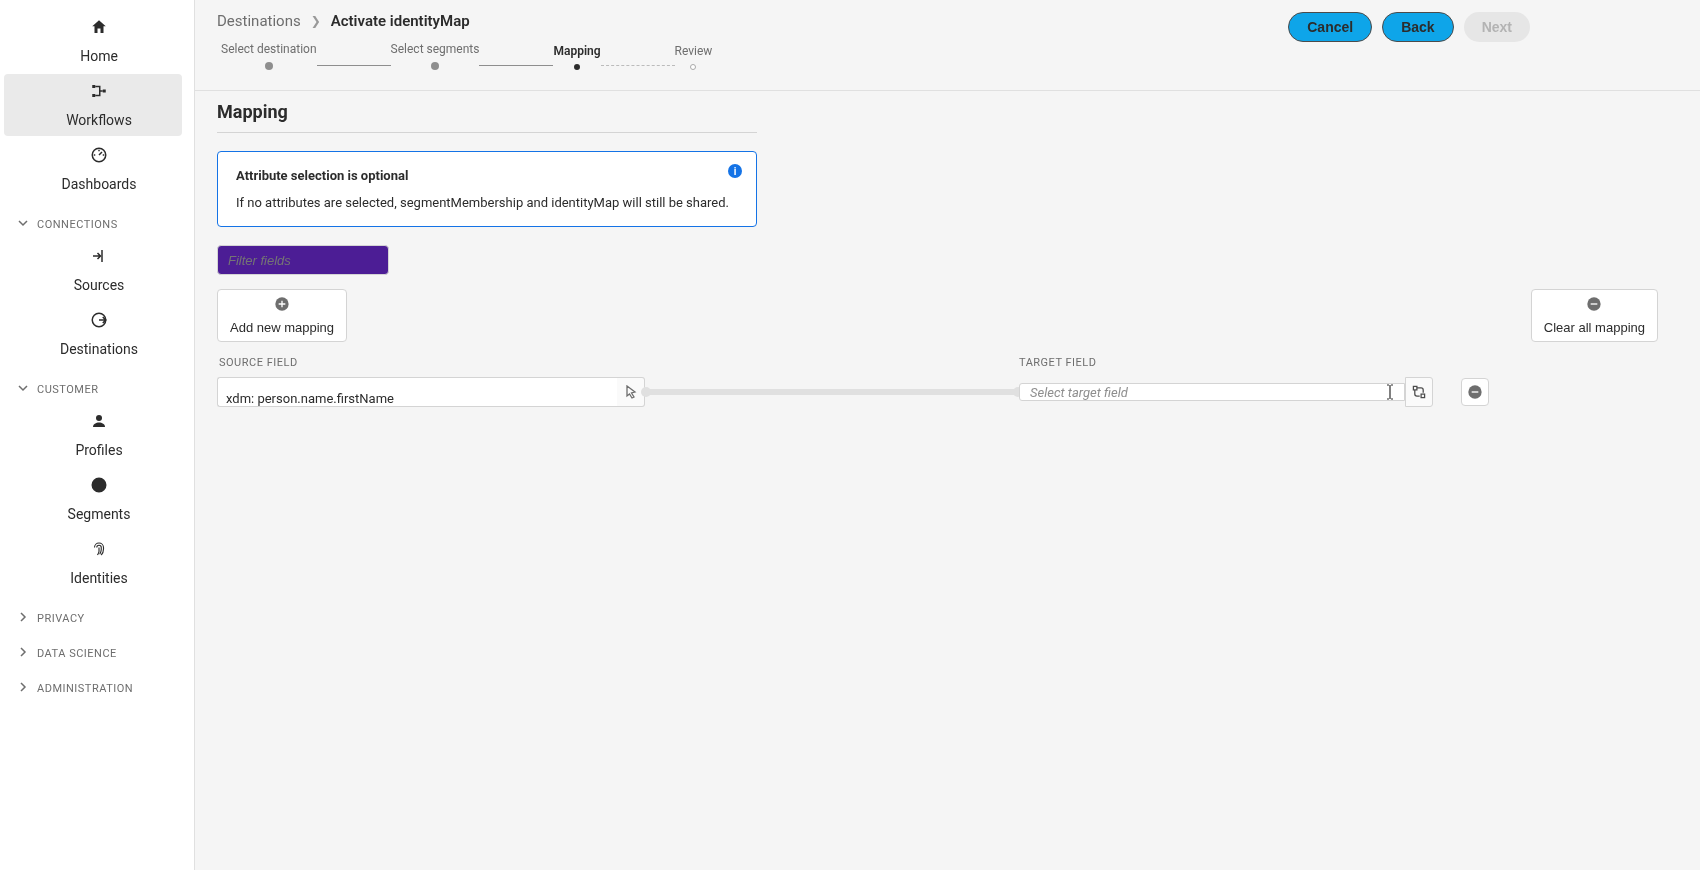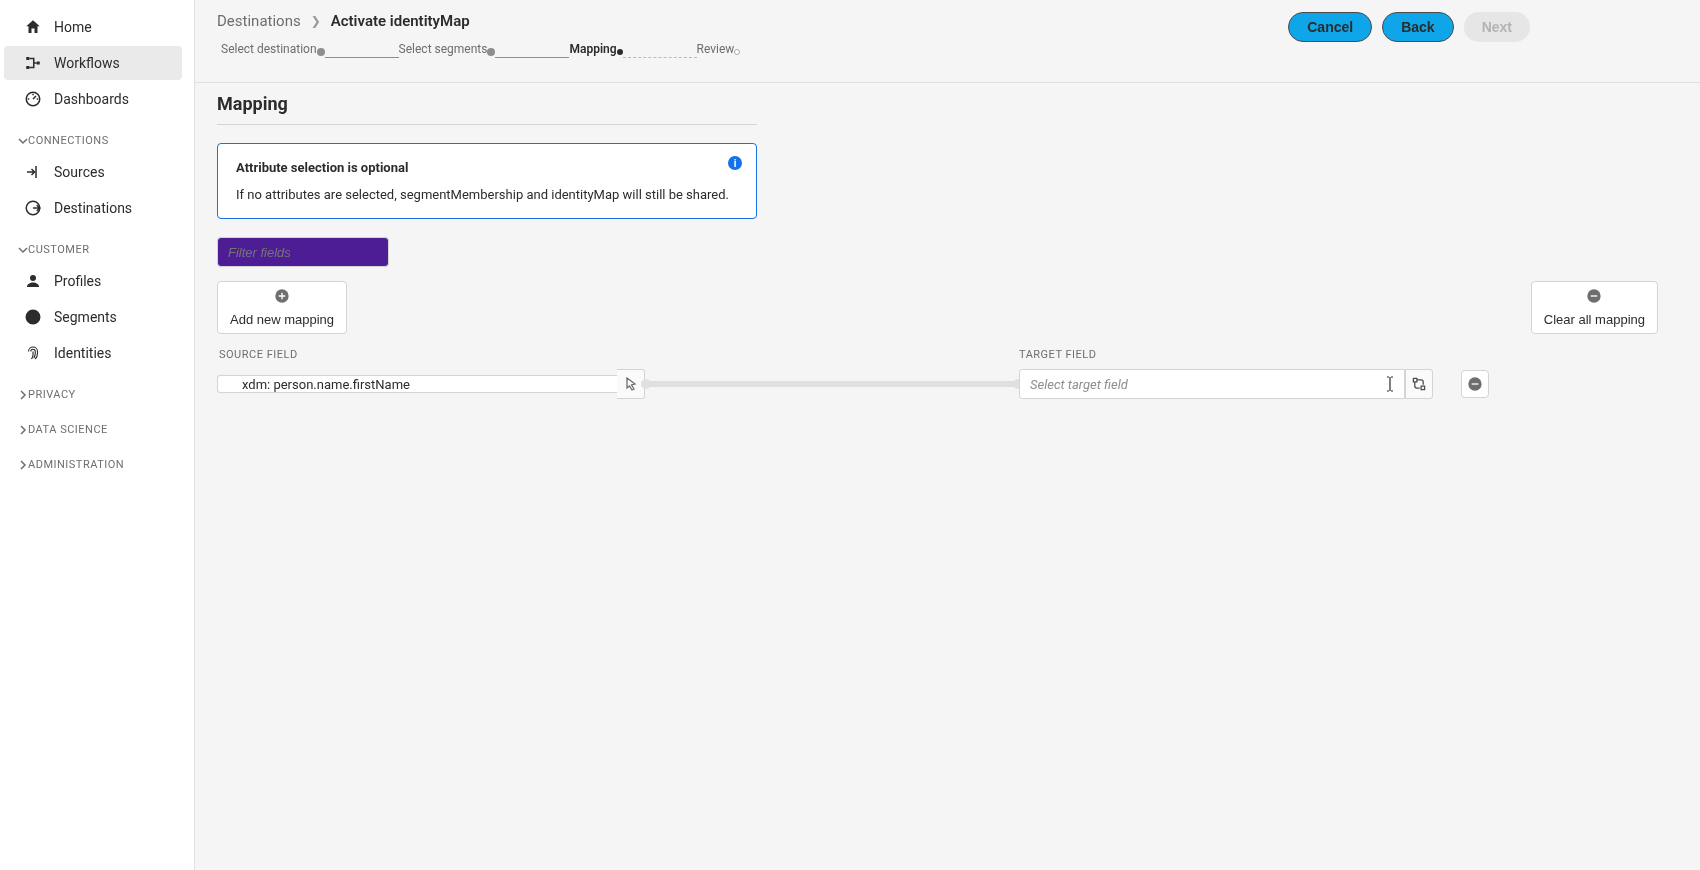--- a/index.html
+++ b/index.html
@@ -1,35 +1,35 @@
 <!DOCTYPE html>
 <html><head>
 <meta charset="utf-8">
 <style>
 * { box-sizing: border-box; margin: 0; padding: 0; }
 body { font-family: -apple-system, BlinkMacSystemFont, "Segoe UI", Roboto, Arial, sans-serif; background: #f5f5f5; color: #2c2c2c; overflow: hidden; }
 .app { display: flex; height: 870px; width: 1700px; }
 
 .sidebar { width: 195px; background: #fff; border-right: 1px solid #e0e0e0; padding: 8px 8px 8px 0; }
-.nav-item { display: flex; align-items: center; gap: 12px; padding: 8px 8px 8px 20px; font-size: 14px; color: #2c2c2c; cursor: pointer; border-radius: 4px; margin: 2px 4px; }
+.nav-item { display: flex; align-items: center; gap: 12px; padding: 8px 8px 8px 20px; font-size: 14px; color: #2c2c2c; cursor: pointer; border-radius: 4px; margin: 2px 4px; flex-direction: column; }
 .nav-item.active { background: #eaeaea; }
 .nav-item .ic { width: 18px; height: 18px; display: inline-flex; align-items: center; justify-content: center; }
-.nav-group { display: flex; align-items: center; gap: 0; padding: 16px 8px 6px 18px; font-size: 11px; letter-spacing: 0.5px; color: #6e6e6e; cursor: pointer; text-transform: uppercase; }
+.nav-group { display: flex; align-items: flex-start; gap: 9px; padding: 16px 8px 6px 18px; font-size: 11px; letter-spacing: 0.5px; color: #6e6e6e; cursor: pointer; text-transform: uppercase; }
 .nav-group .chev { width: 10px; height: 10px; display:inline-flex; align-items:center; }
 
 .main { flex: 1; background: #f5f5f5; display:flex; flex-direction:column; }
 .topbar { display: flex; align-items: flex-start; justify-content: space-between; padding: 12px 20px 0 22px; }
 .breadcrumb { display: flex; align-items: center; gap: 10px; font-size: 15px; color: #6e6e6e; }
 .breadcrumb .current { color: #2c2c2c; font-weight: 600; }
 .breadcrumb .sep { color: #999; font-size:12px; }
 .actions { display: flex; gap: 10px; margin-right: 150px; }
 .btn { border: 1.5px solid #4b4b4b; background: #0ea5e9; border-radius: 16px; padding: 6px 18px; font-size: 14px; font-weight: 600; color: #2c2c2c; cursor: pointer; }
 .btn.disabled { border: none; background: #e6e6e6; color: #b3b3b3; cursor: default; }
 .stepper { display: flex; align-items: center; padding: 0 22px 14px; margin-top:-4px; }
-.step { position: relative; display: flex; flex-direction: row; align-items: center; }
+.step { position: relative; display: flex; flex-direction: column; align-items: center; }
 .step-label { font-size: 12px; color: #6e6e6e; margin-bottom: 6px; white-space: nowrap; }
 .step.active .step-label { color: #2c2c2c; font-weight: 600; }
 .dot { width: 8px; height: 8px; border-radius: 50%; background: #8e8e8e; }
 .step.active .dot { background: #2c2c2c; border: 2px solid #2c2c2c; width:6px; height:6px; }
 .step.future .dot { background: #fff; border: 1px solid #aaa; width:6px; height:6px; }
 .step.done .dot { background: #8e8e8e; }
 .step-wrap { display:flex; align-items:flex-end; }
 .line { height: 1px; width: 74px; background: #8e8e8e; margin-bottom:4px; }
 .line.dashed { border-bottom: 1px dashed #bbb; background: transparent; height:0; }
 .content { padding: 10px 22px; flex:1; position:relative; }
@@ -39,26 +39,26 @@
 .info-box .icircle { position: absolute; right: 14px; top: 12px; width: 14px; height: 14px; border-radius: 50%; background: #1473e6; color:#fff; font-size:10px; display:flex; align-items:center; justify-content:center; font-weight:700; }
 .info-title { font-size: 13px; font-weight: 700; margin-bottom: 12px; }
 .info-body { font-size: 13px; color:#2c2c2c; }
 .filter-input { width: 172px; height: 30px; border:1px solid #d4d4d4; border-radius:4px; background:#4c1d95; padding: 0 10px; font-size:13px; font-style:italic; color:#8e8e8e; margin-bottom: 14px; }
 .toolbar-row { display:flex; justify-content:space-between; align-items:center; margin-bottom:14px; padding-right:20px; }
 .btn-soft { background:#fff; border:1px solid #d4d4d4; border-radius:4px; padding:6px 12px; font-size:13px; display:inline-flex; align-items:center; gap:8px; cursor:pointer; color:#2c2c2c;flex-direction:column; }
 .map-headers { display:flex; font-size:11px; letter-spacing:0.5px; color:#6e6e6e; margin-bottom:8px; }
 .map-headers .h-src { width: 802px; padding-left:2px; }
 .map-headers .h-tgt { width: 400px; }
 .map-row { display:flex; align-items:center; gap:0; }
-.src-box { width: 400px; height:18px; border:1px solid #d4d4d4; border-right:none; border-radius:3px 0 0 3px; background:#fff; display:flex; align-items:flex-end; padding:0 24px; font-size:13px; }
+.src-box { width: 400px; height:30px; border:1px solid #d4d4d4; border-right:none; border-radius:3px 0 0 3px; background:#fff; display:flex; align-items:flex-end; padding:0 8px; font-size:13px; }
 .src-pick { width:28px; height:30px; border:1px solid #d4d4d4; border-left:none; border-radius:0 3px 3px 0; background:#fafafa; display:flex; align-items:center; justify-content:center; cursor:pointer;}
 .connector { flex:0 0 374px; height:6px; background:#e0e0e0; position:relative; }
 .connector::before, .connector::after { content:""; position:absolute; top:-2px; width:10px; height:10px; border-radius:50%; background:#e0e0e0; }
 .connector::before{ left:-4px; } .connector::after{ right:-4px; }
-.tgt-box { width: 386px; height:30px; border:1px solid #d4d4d4; border-radius:3px 0 0 3px; background:#fff; display:flex; align-items:center; padding:0 10px; font-size:13px; font-style:italic; color:#8e8e8e; position:relative;}
+.tgt-box { width: 386px; height:18px; border:1px solid #d4d4d4; border-radius:3px 0 0 3px; background:#fff; display:flex; align-items:center; padding:0 10px; font-size:13px; font-style:italic; color:#8e8e8e; position:relative;}
 .tgt-pick { width:28px; height:30px; border:1px solid #d4d4d4; border-left:1px solid #d4d4d4; border-radius:0 3px 3px 0; background:#fafafa; display:flex; align-items:center; justify-content:center; cursor:pointer;}
 .remove-btn { width:28px; height:28px; border:1px solid #d4d4d4; border-radius:4px; background:#fff; display:flex; align-items:center; justify-content:center; margin-left:28px; cursor:pointer;}
 svg { display:block; }
 </style>
 </head>
 <body>
 
 <div class="app">
 
   <div class="sidebar">

